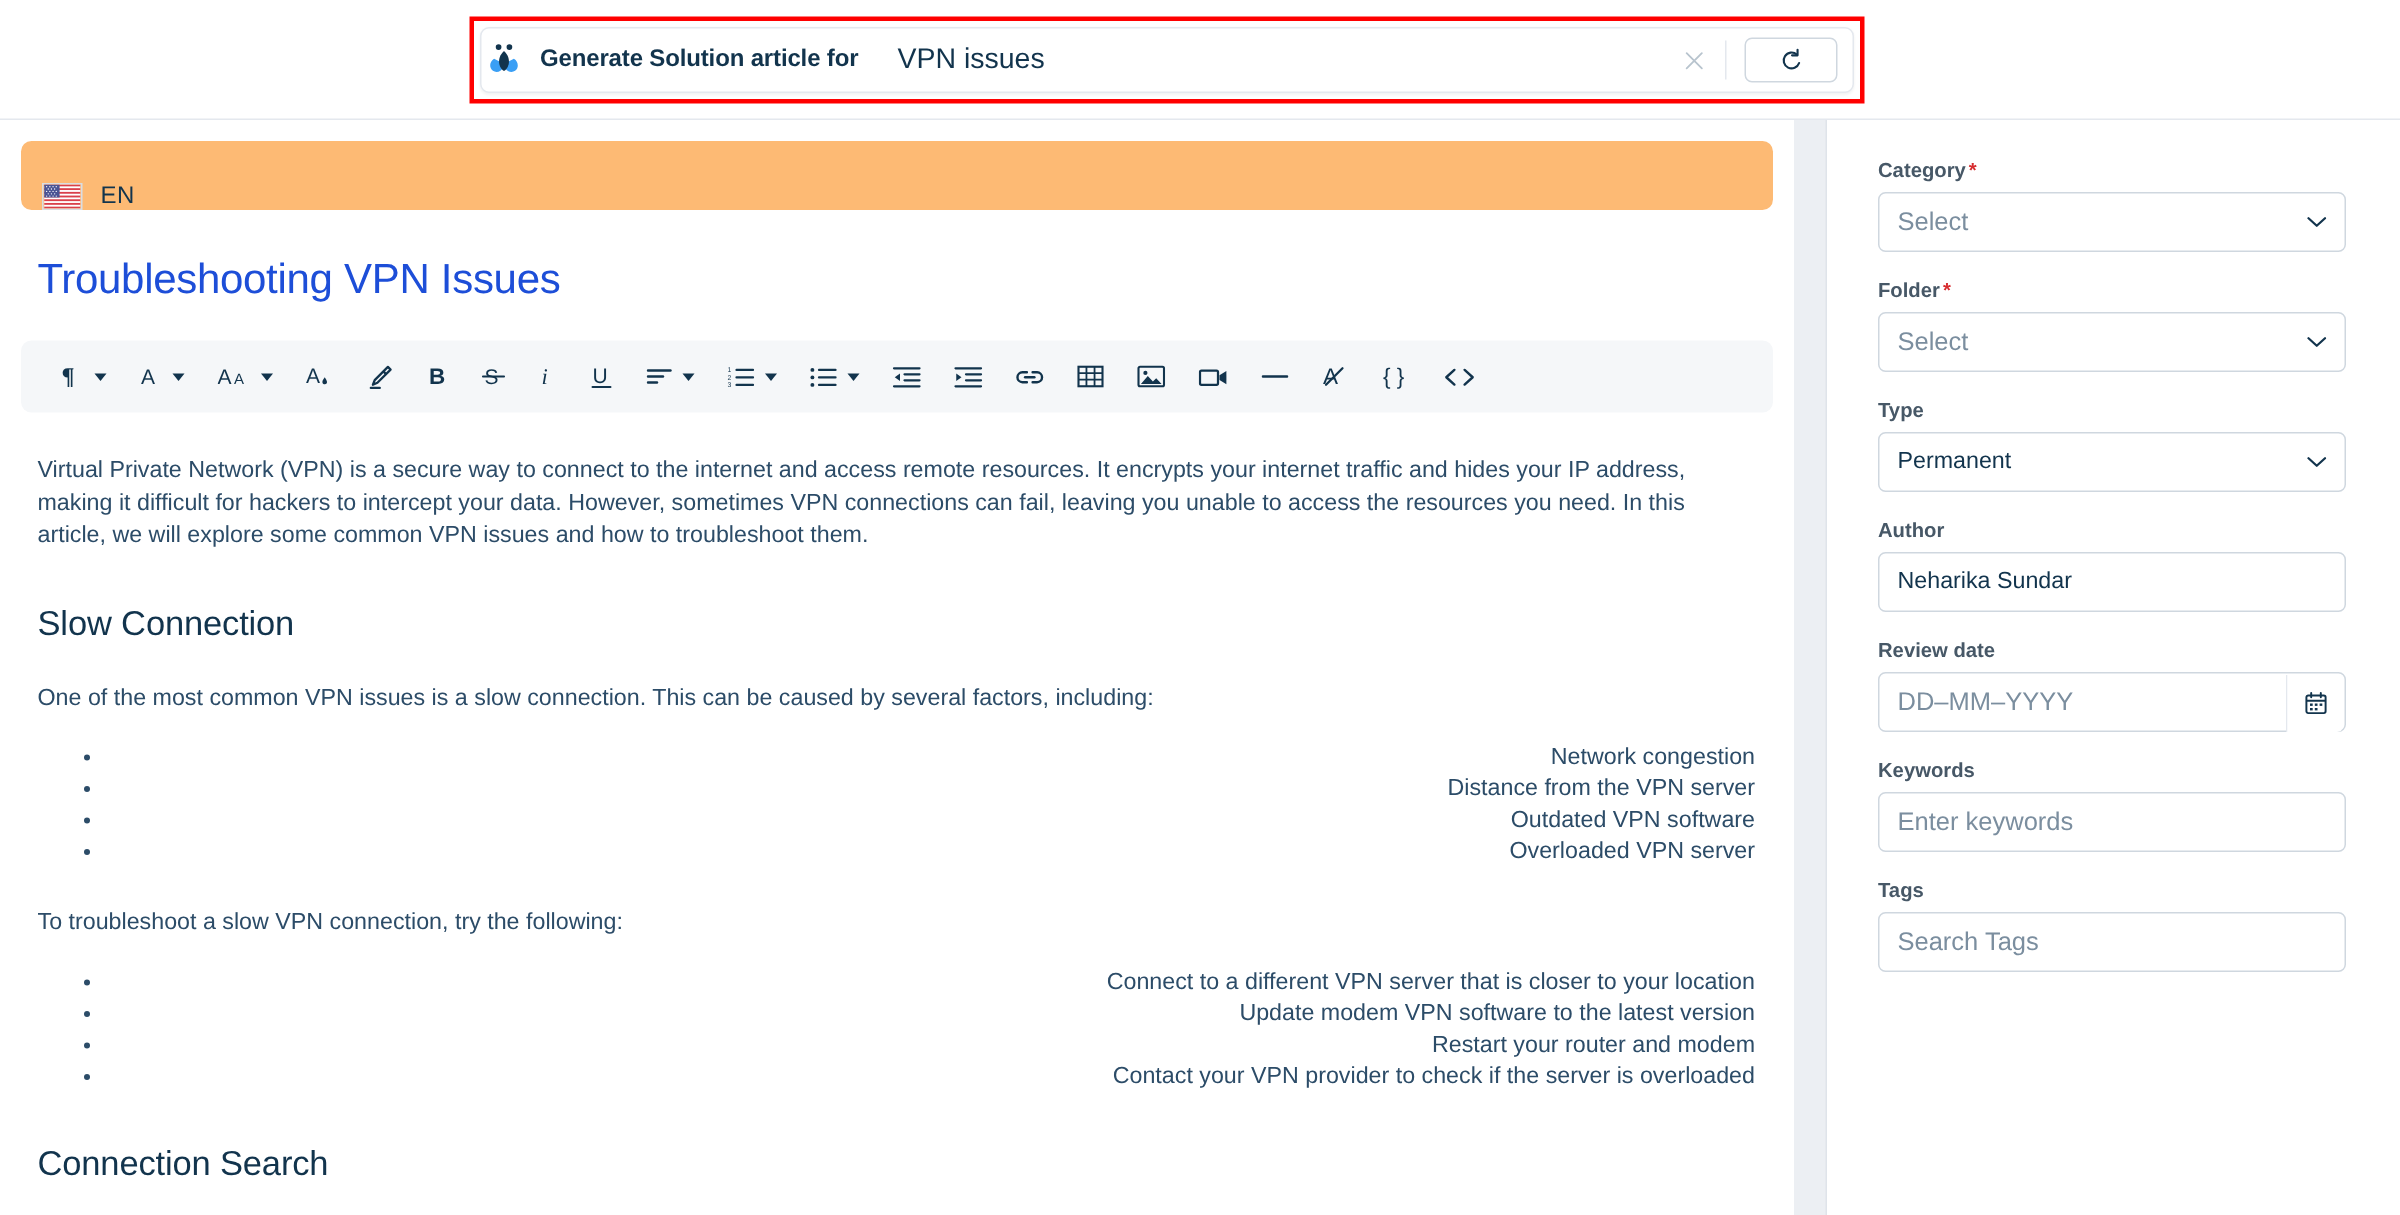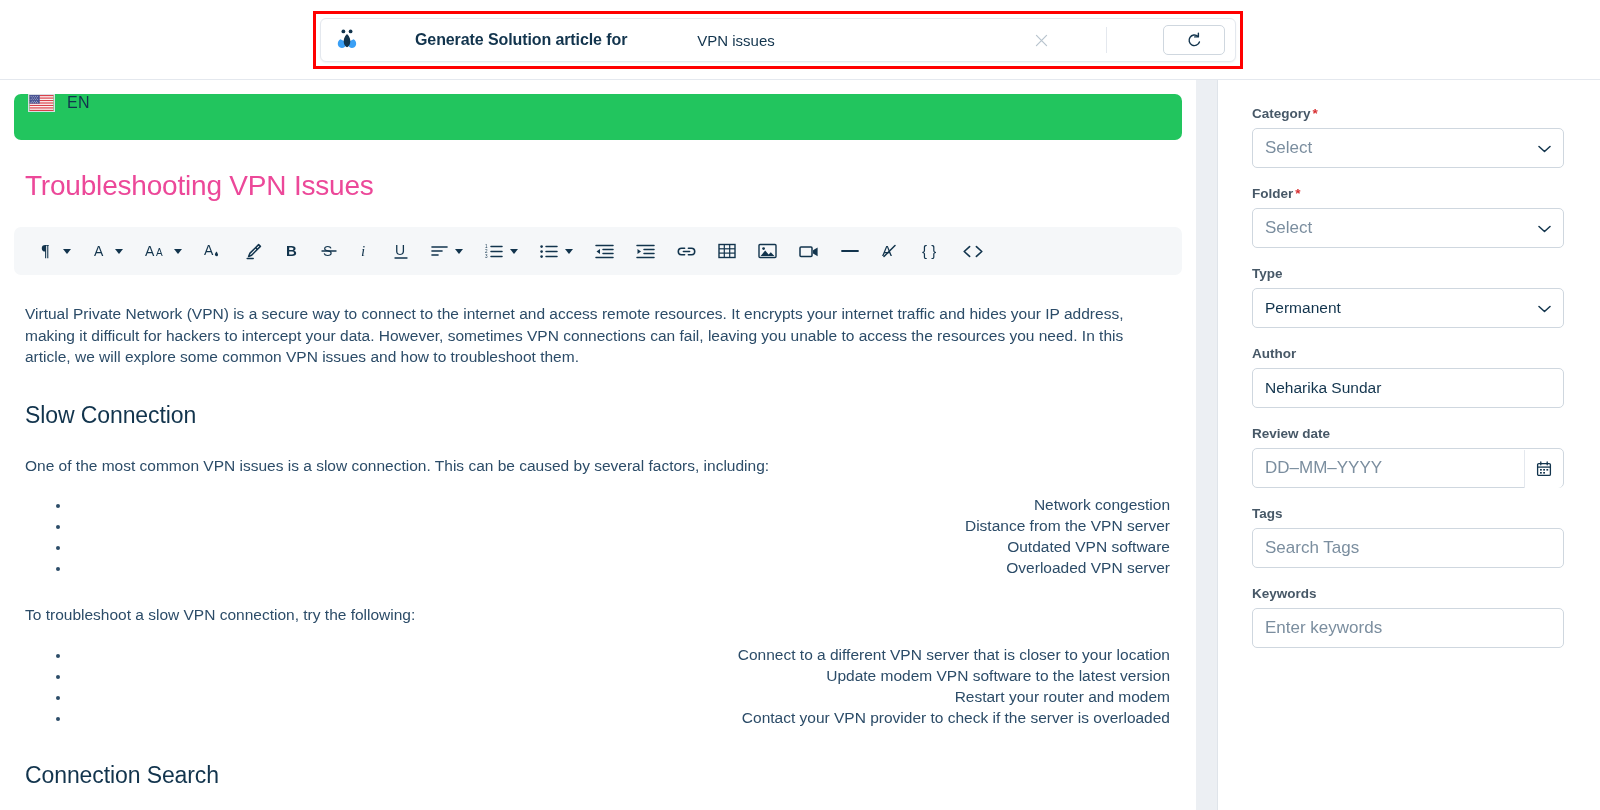--- a/index.html
+++ b/index.html
@@ -29,38 +29,37 @@
   .ai-bar {
     position: absolute;
     left: 320px; top: 18px;
     width: 916px; height: 44px;
     background: #ffffff;
     border: 1px solid #e4e8ee;
     border-radius: 6px;
     box-shadow: 0 1px 2px rgba(22,29,37,0.06);
     display: flex;
     align-items: center;
-    padding: 0 10px 0 14px;
-    gap: 44px;
+    padding: 0 10px 0 3px;
   }
   .freddy-icon {
     width: 24px; height: 24px;
     flex: 0 0 24px;
     margin-right: 12px;
     display: block;
   }
   .ai-label {
     font-size: 16px;
     font-weight: 600;
     color: #12344d;
     letter-spacing: -0.1px;
     white-space: nowrap;
   }
   .ai-query {
-    font-size: 15px;
+    font-size: 19px;
     color: #12344d;
     margin-left: 26px;
     white-space: nowrap;
   }
   .ai-spacer { flex: 1 1 auto; }
   .ai-close {
     width: 30px; height: 30px;
     display: flex; align-items: center; justify-content: center;
     color: #b8c4ce;
     cursor: pointer;
@@ -108,45 +107,45 @@
     height: 730px;
     background: #ffffff;
     padding: 26px 36px 0 34px;
     overflow: hidden;
   }
 
   
   .lang-bar {
     margin: 14px 14px 0 14px;
     height: 46px;
-    background: #22c55e;
+    background: #fdba74;
     border-radius: 7px;
     display: flex;
-    align-items: flex-start;
+    align-items: flex-end;
     padding-left: 14px;
   }
   .flag {
     width: 27px; height: 18px;
     flex: 0 0 27px;
     margin-right: 12px;
     border: 1px solid #d8dde3;
     display: block;
   }
   .lang-code {
     font-size: 16px;
     color: #12344d;
     letter-spacing: 0.3px;
   }
 
   
   .article-title {
     margin: 30px 0 0 25px;
     font-size: 28px;
     font-weight: 400;
-    color: #ec4899;
+    color: #1d4ed8;
     letter-spacing: -0.2px;
   }
 
   
   .toolbar {
     margin: 25px 14px 0 14px;
     height: 48px;
     background: #f5f7f9;
     border-radius: 7px;
     display: flex;
@@ -643,27 +642,27 @@
                 <rect x="10.4" y="8" width="1.8" height="1.6"></rect>
               <rect x="4" y="11" width="1.8" height="1.6"></rect>
                 <rect x="7.2" y="11" width="1.8" height="1.6"></rect>
             </g>
           </svg>
         </span>
       </div>
     </div>
 
     <div class="field">
+      <label class="field-label">Keywords</label>
+      <div class="ctl">
+        <span class="ph">Enter keywords</span>
+      </div>
+    </div>
+
+    <div class="field">
       <label class="field-label">Tags</label>
       <div class="ctl">
         <span class="ph">Search Tags</span>
       </div>
     </div>
 
-    <div class="field">
-      <label class="field-label">Keywords</label>
-      <div class="ctl">
-        <span class="ph">Enter keywords</span>
-      </div>
-    </div>
-
   </div>
 </div>
 
 </body></html>

